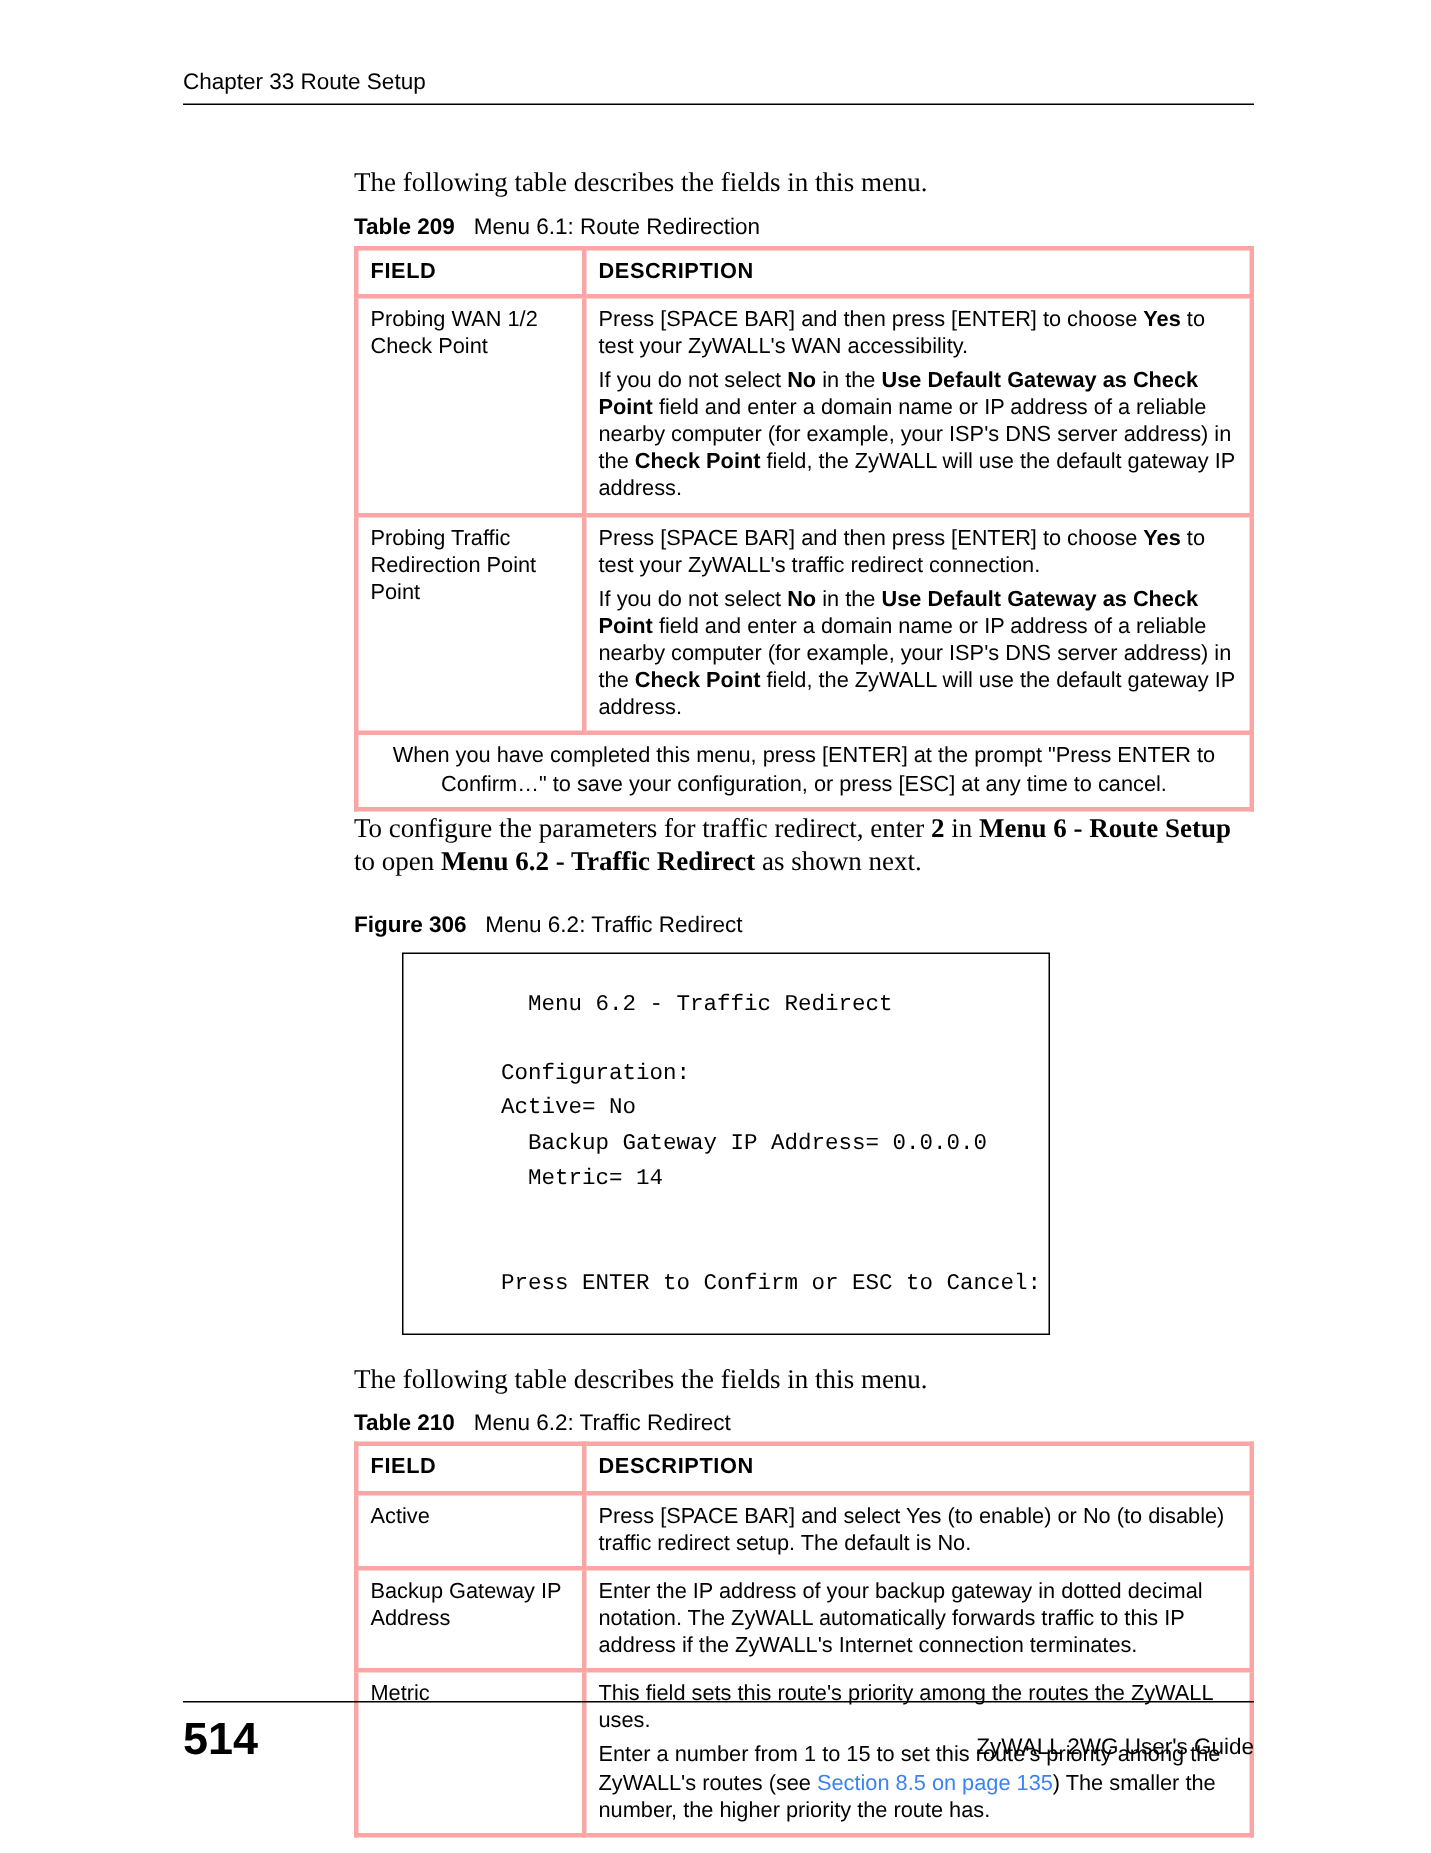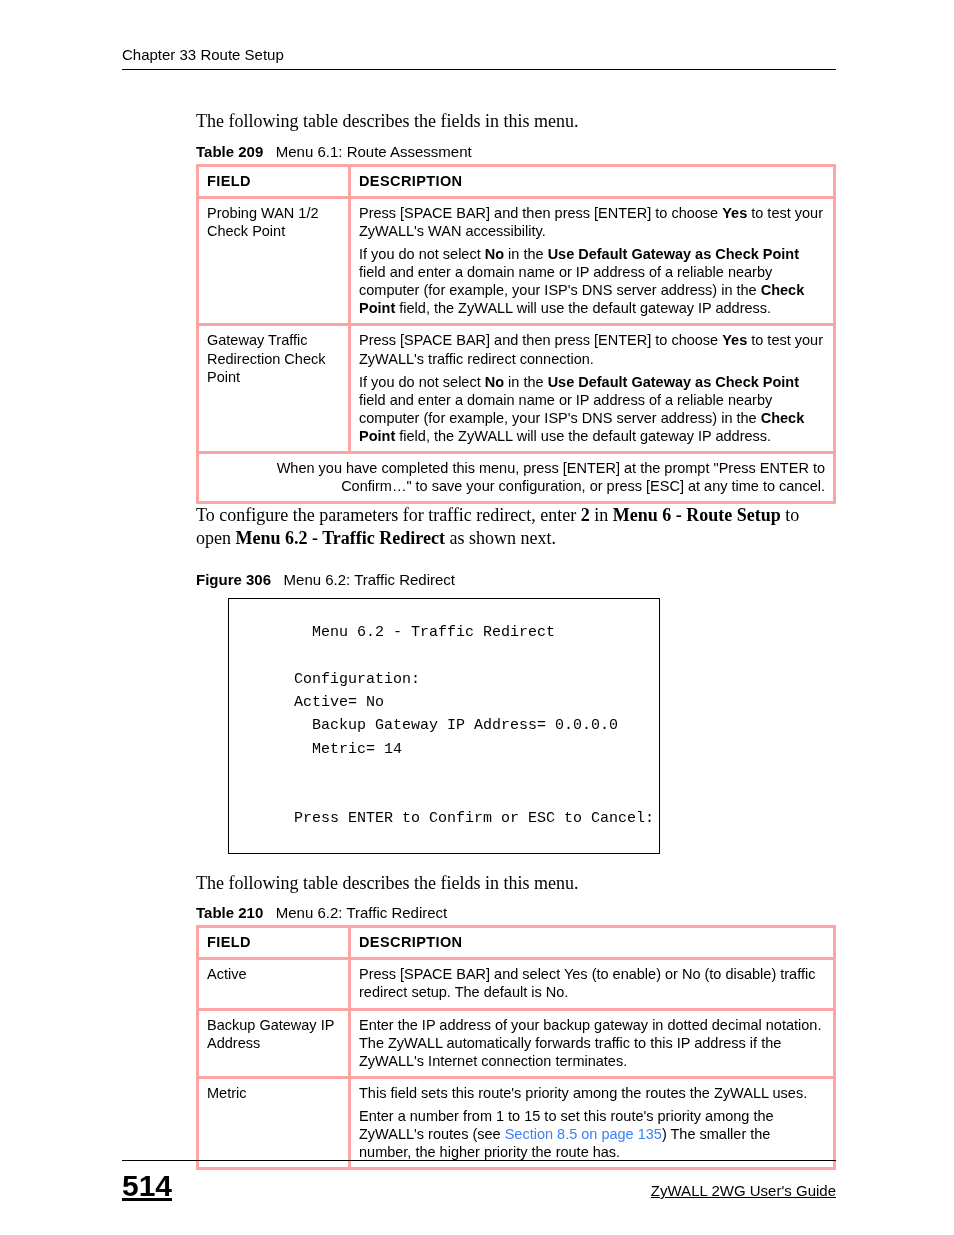--- a/index.html
+++ b/index.html
@@ -24,21 +24,21 @@
     font-size: 15px;
     color: #000;
     margin-bottom: 6px;
   }
   .head-rule {
     border: none;
     border-top: 1.5px solid #000;
     margin: 0 0 40px 0;
   }
   .body-indent {
-    margin-left: 74px;
+    margin-left: 114px;
   }
   .para {
     font-size: 18px;
     line-height: 1.25;
     margin: 0 0 10px 0;
   }
   .caption {
     font-family: Arial, Helvetica, sans-serif;
     font-size: 15px;
     margin: 0 0 4px 0;
@@ -58,21 +58,21 @@
     padding: 5px 8px 6px 8px;
   }
   .tbl th {
     font-weight: bold;
     font-variant: small-caps;
     letter-spacing: 0.4px;
   }
   .tbl .col-field { width: 152px; }
   .tbl .cell-para { margin: 0 0 5px 0; }
   .tbl .cell-para:last-child { margin-bottom: 0; }
-  .tbl .footer-cell { text-align: right; }
+  .tbl .footer-cell { text-align: center; }
   .link { color: #3b82f6; }
   .section-heading {
     font-family: Arial, Helvetica, sans-serif;
     font-size: 30px;
     font-weight: bold;
     margin: 48px 0 18px 0;
   }
   .figure-box {
     border: 1px solid #000;
     margin: 10px 0 0 32px;
@@ -82,22 +82,21 @@
     font-size: 15px;
     line-height: 1.55;
     white-space: pre;
     box-sizing: border-box;
   }
   .figure-gap { height: 18px; }
   .footer {
     position: absolute;
     left: 122px;
     right: 118px;
-    bottom: 32px;
-    text-decoration: underline;
+    bottom: 58px;
   }
   .foot-rule {
     border: none;
     border-top: 1.5px solid #000;
     margin: 0 0 8px 0;
   }
   .foot-row {
     display: flex;
     justify-content: space-between;
     align-items: baseline;
@@ -118,21 +117,21 @@
 <div class="page">
 
   <div class="running-head">Chapter 33 Route Setup</div>
   <hr class="head-rule">
 
   <div class="body-indent">
 
     <p class="para">The following table describes the fields in this menu.</p>
 
     <p class="caption">
-      <span class="cap-label">Table 209</span>&nbsp;&nbsp;&nbsp;<span>Menu 6.1: Route Assessment</span>
+      <span class="cap-label">Table 209</span>&nbsp;&nbsp;&nbsp;<span>Menu 6.1: Route Redirection</span>
     </p>
 
     <table class="tbl">
       <colgroup>
           <col class="col-field">
           <col>
         </colgroup>
       <thead>
         <tr>
           <th>FIELD</th>
@@ -141,21 +140,21 @@
       </thead>
       <tbody>
         <tr>
           <td>Probing WAN 1/2 Check Point</td>
           <td>
             <p class="cell-para"><span>Press [SPACE BAR] and then press [ENTER] to choose </span><b>Yes</b><span> to test your ZyWALL's WAN accessibility.</span></p>
             <p class="cell-para"><span>If you do not select </span><b>No</b><span> in the </span><b>Use Default Gateway as Check Point</b><span> field and enter a domain name or IP address of a reliable nearby computer (for example, your ISP's DNS server address) in the </span><b>Check Point</b><span> field, the ZyWALL will use the default gateway IP address.</span></p>
           </td>
         </tr>
         <tr>
-          <td>Gateway Traffic Redirection Check Point</td>
+          <td>Probing Traffic Redirection Point Point</td>
           <td>
             <p class="cell-para"><span>Press [SPACE BAR] and then press [ENTER] to choose </span><b>Yes</b><span> to test your ZyWALL's traffic redirect connection.</span></p>
             <p class="cell-para"><span>If you do not select </span><b>No</b><span> in the </span><b>Use Default Gateway as Check Point</b><span> field and enter a domain name or IP address of a reliable nearby computer (for example, your ISP's DNS server address) in the </span><b>Check Point</b><span> field, the ZyWALL will use the default gateway IP address.</span></p>
           </td>
         </tr>
         <tr>
           <td colspan="2" class="footer-cell">When you have completed this menu, press [ENTER] at the prompt "Press ENTER to Confirm…" to save your configuration, or press [ESC] at any time to cancel.</td>
         </tr>
       </tbody>
     </table>

